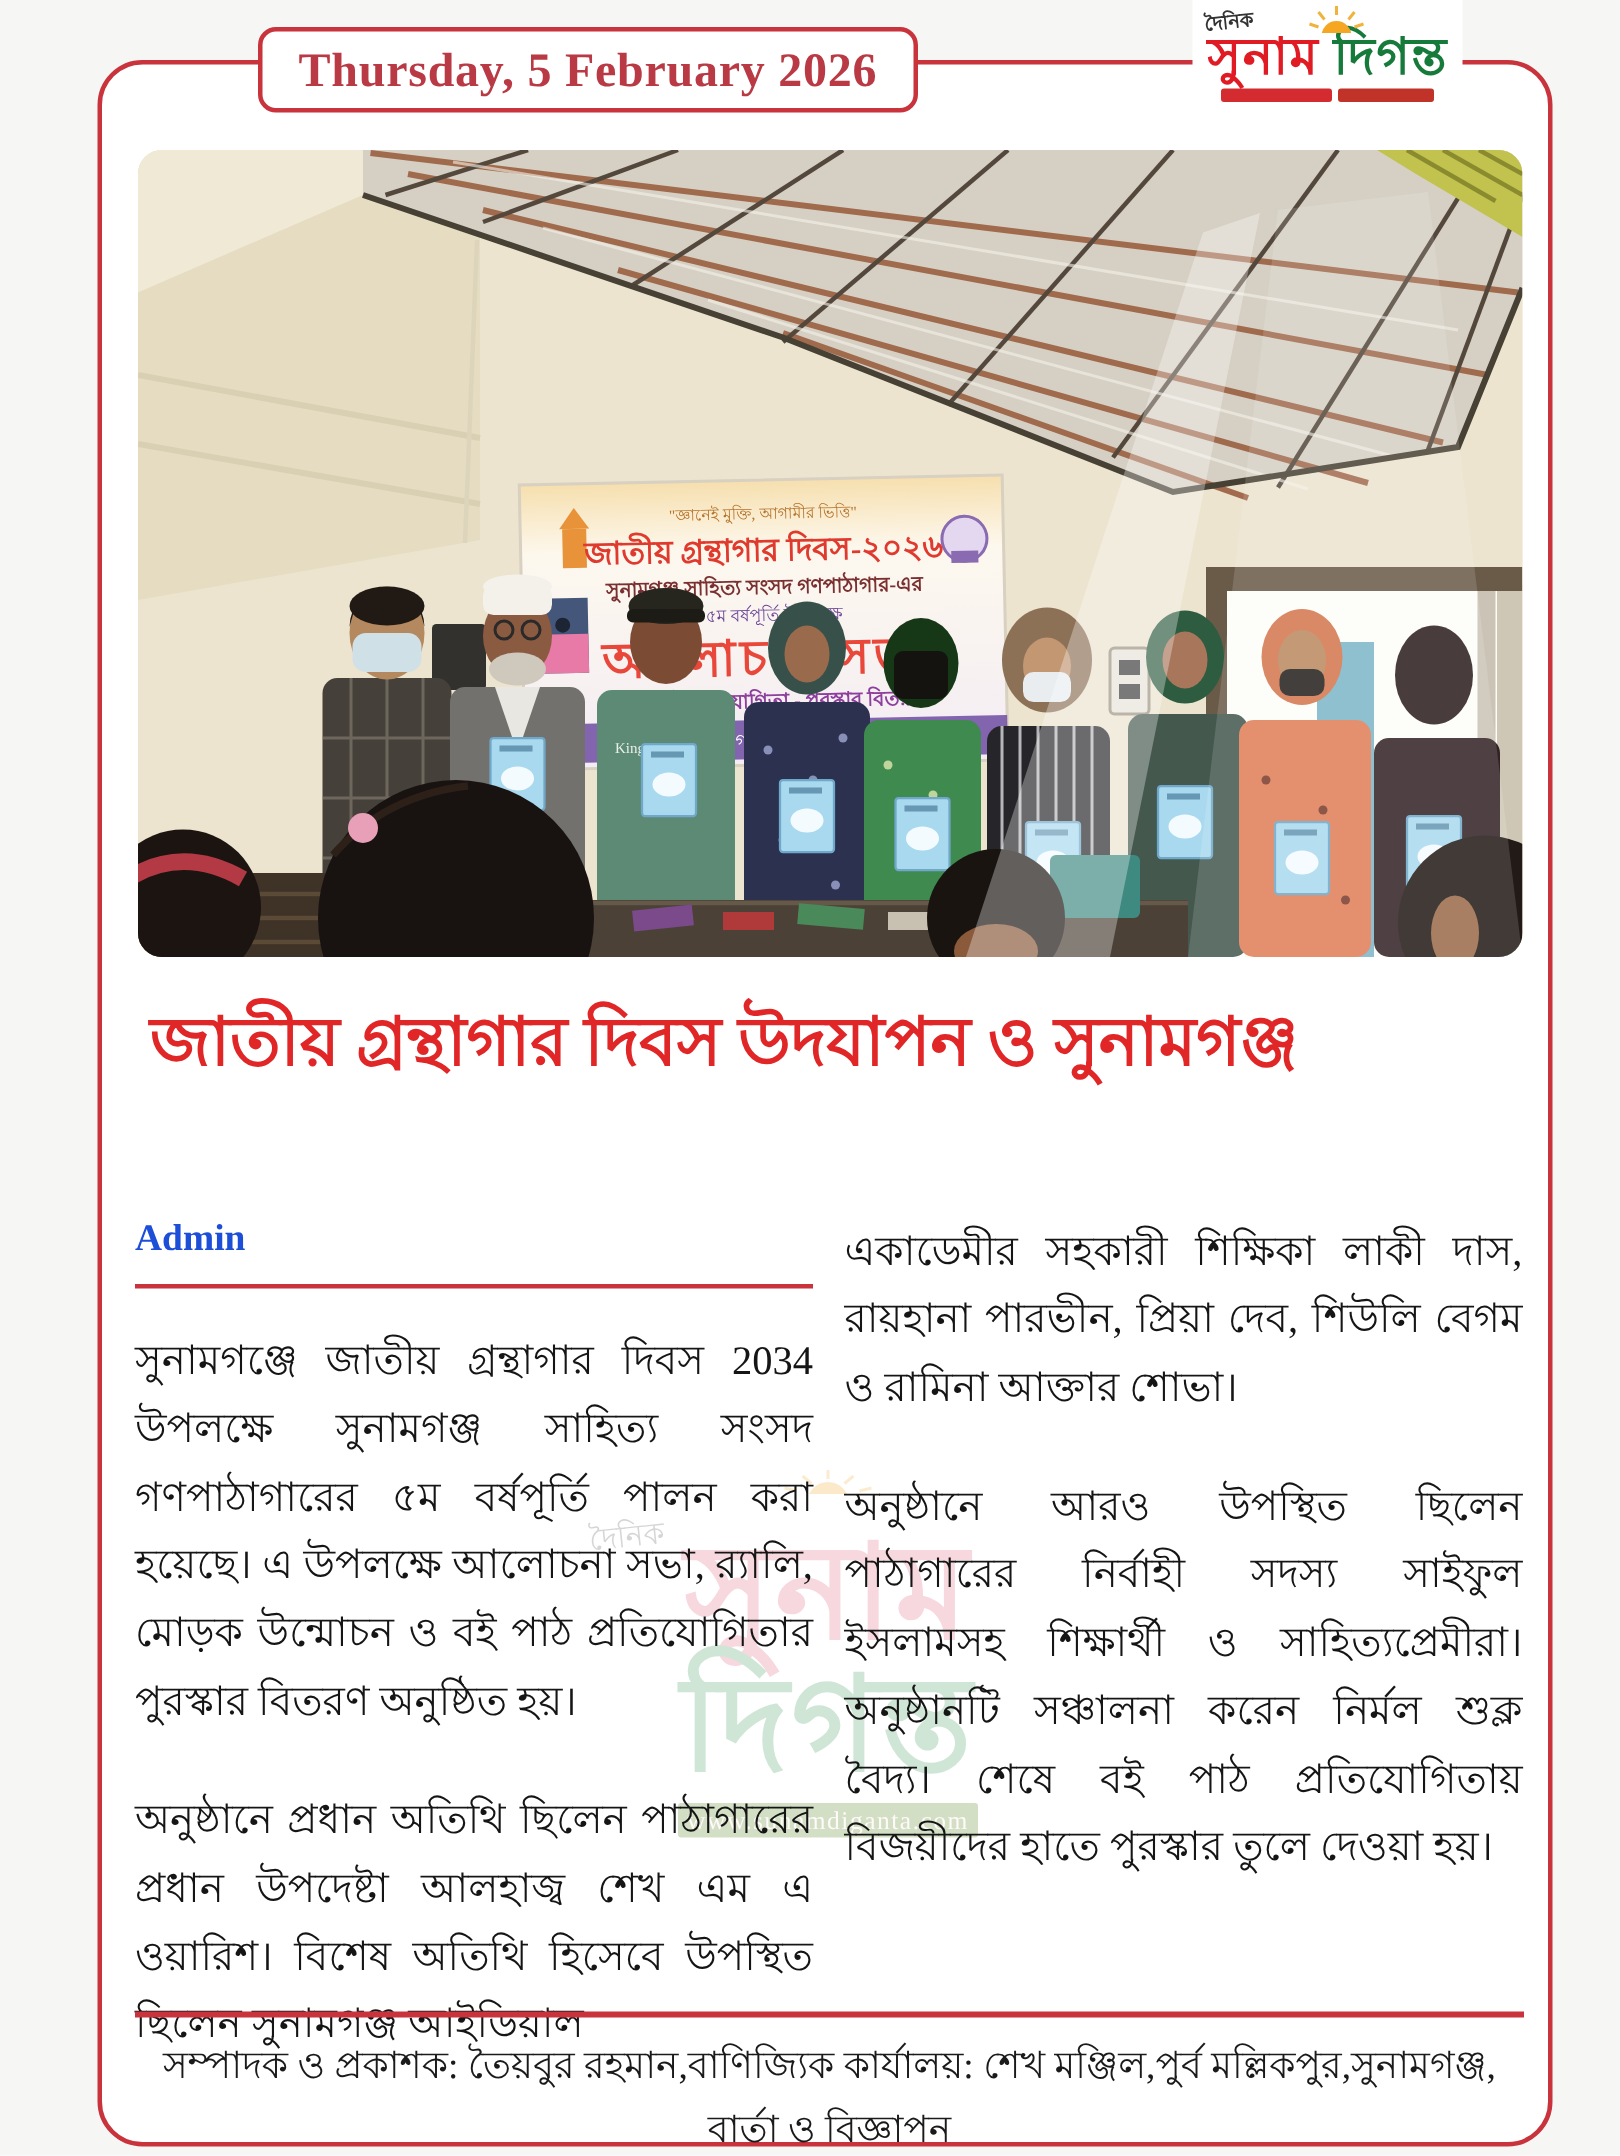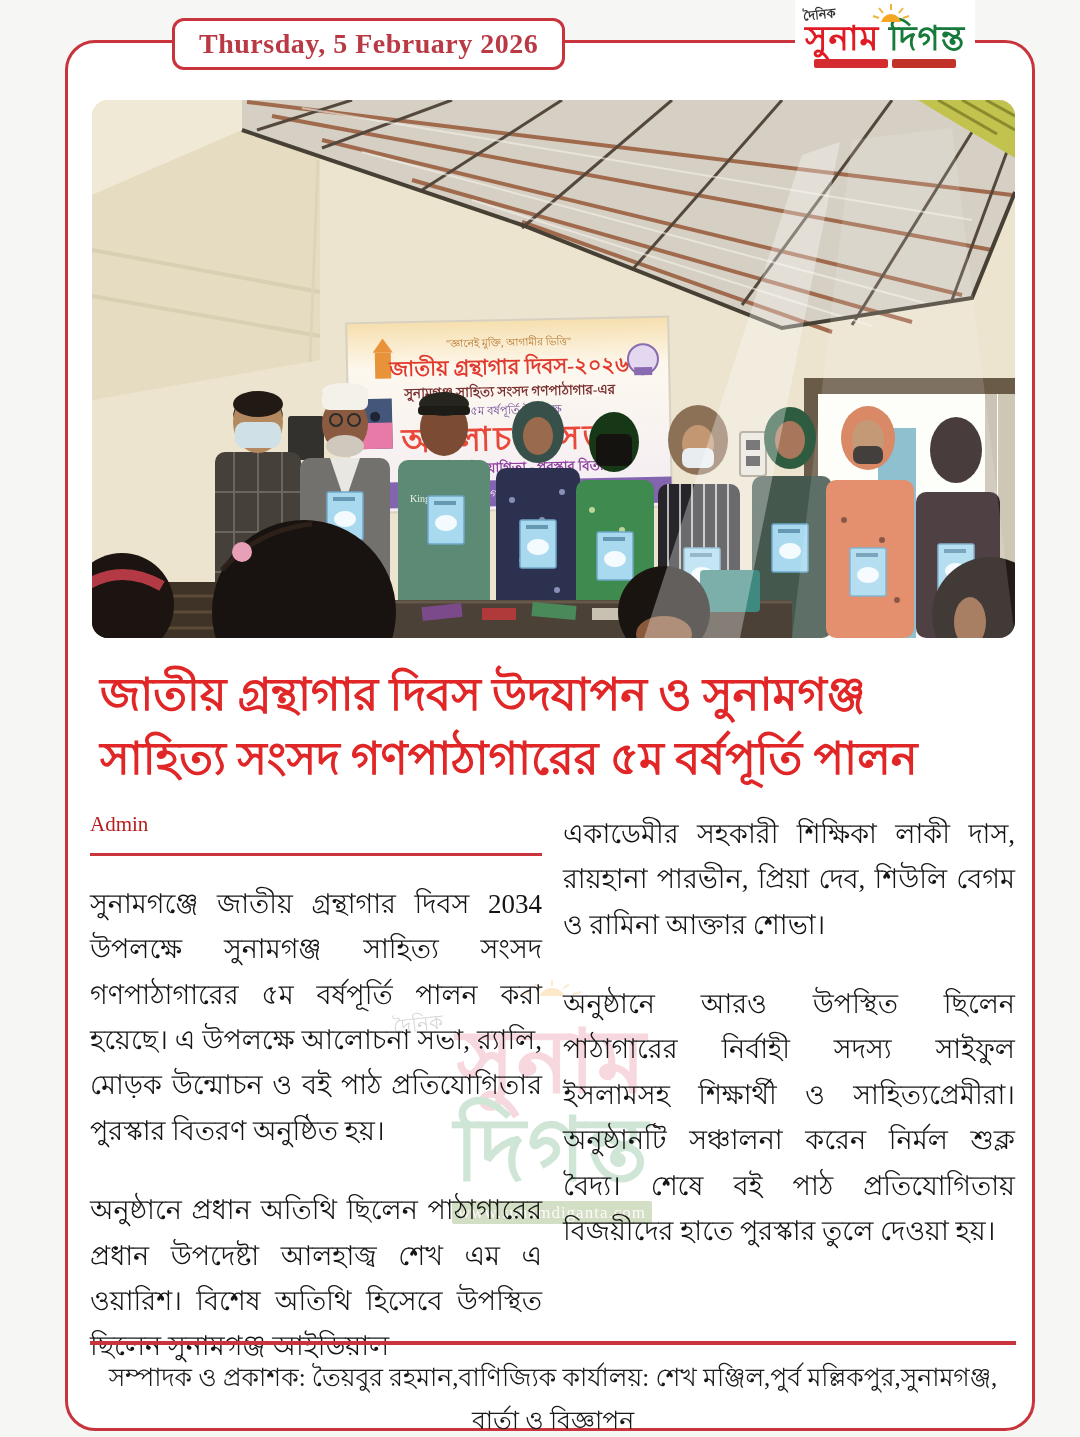--- a/index.html
+++ b/index.html
@@ -9,21 +9,21 @@
     font-family:"Liberation Serif","DejaVu Serif",serif;
   }
   .page-frame{
     position:absolute;left:65px;top:40px;width:964px;height:1385px;
     border:3px solid #c8333c;border-radius:30px;background:#ffffff;
   }
   
   .date-box{
     position:absolute;left:172px;top:18px;z-index:6;
     background:#fff;border:3px solid #c8333c;border-radius:12px;
-    padding:7px 24px;font-size:28px;font-weight:bold;color:#b93a44;
+    padding:7px 24px;font-size:32px;font-weight:bold;color:#b93a44;
     letter-spacing:.5px;
   }
   .logo{
     position:absolute;left:795px;top:0px;z-index:6;background:#fff;
     padding:2px 10px 4px 10px;text-align:center;line-height:1;cursor:pointer;
   }
   .logo-top{position:relative;height:20px;}
   .logo-daily{
     position:absolute;left:-2px;top:6px;font-size:13px;color:#333;
     transform:rotate(-6deg);font-weight:bold;
@@ -57,21 +57,21 @@
   .wm-name .n2{color:#3a9a5a;}
   .wm-bar{
     margin-top:6px;background:#4d7c0f;color:#ffe9e9;font-size:17px;
     padding:3px 6px;border-radius:2px;display:inline-block;letter-spacing:1px;
   }
   .wm-sun{height:18px;}
   
   .col{position:absolute;top:812px;width:452px;}
   .col-left{left:90px;}
   .col-right{left:563px;}
-  .author{font-size:21px;font-weight:normal;color:#b91c1c;cursor:pointer;}
+  .author{font-size:25px;font-weight:bold;color:#1d4ed8;cursor:pointer;}
   .author-rule{border:none;border-top:3px solid #c8333c;margin:16px 0 26px 0;}
   .reporter{font-size:27px;font-weight:bold;color:#111;margin:0 0 30px 0;}
   .col p{
     font-size:27px;line-height:1.68;margin:0 0 34px 0;
     text-align:justify;color:#151515;
   }
   
   .footer-rule{
     position:absolute;left:90px;top:1341px;width:926px;
     border:none;border-top:4px solid #c8333c;margin:0;
@@ -354,21 +354,20 @@
     </g>
   </g>
 
   <polygon points="710,55 748,42 648,538 552,538" fill="#ffffff" opacity="0.32"></polygon>
   <polygon points="760,40 860,28 923,538 700,538" fill="#ffffff" opacity="0.14"></polygon>
 </svg>
 </div>
 
 <div class="headline">
   <div>জাতীয় গ্রন্থাগার দিবস উদযাপন ও সুনামগঞ্জ</div>
-  <div>সাহিত্য সংসদ গণপাঠাগারের ৫ম বর্ষপূর্তি পালন</div>
 </div>
 
 <div class="watermark">
   <svg class="wm-sun" width="70" height="18" viewBox="0 0 70 18">
     <circle cx="35" cy="24" r="14" fill="#f5a623"></circle>
     <g stroke="#f0b43c" stroke-width="2">
       <line x1="35" y1="2" x2="35" y2="8"></line>
         <line x1="18" y1="6" x2="24" y2="11"></line>
       <line x1="52" y1="6" x2="46" y2="11"></line>
         <line x1="6" y1="14" x2="14" y2="16"></line>

